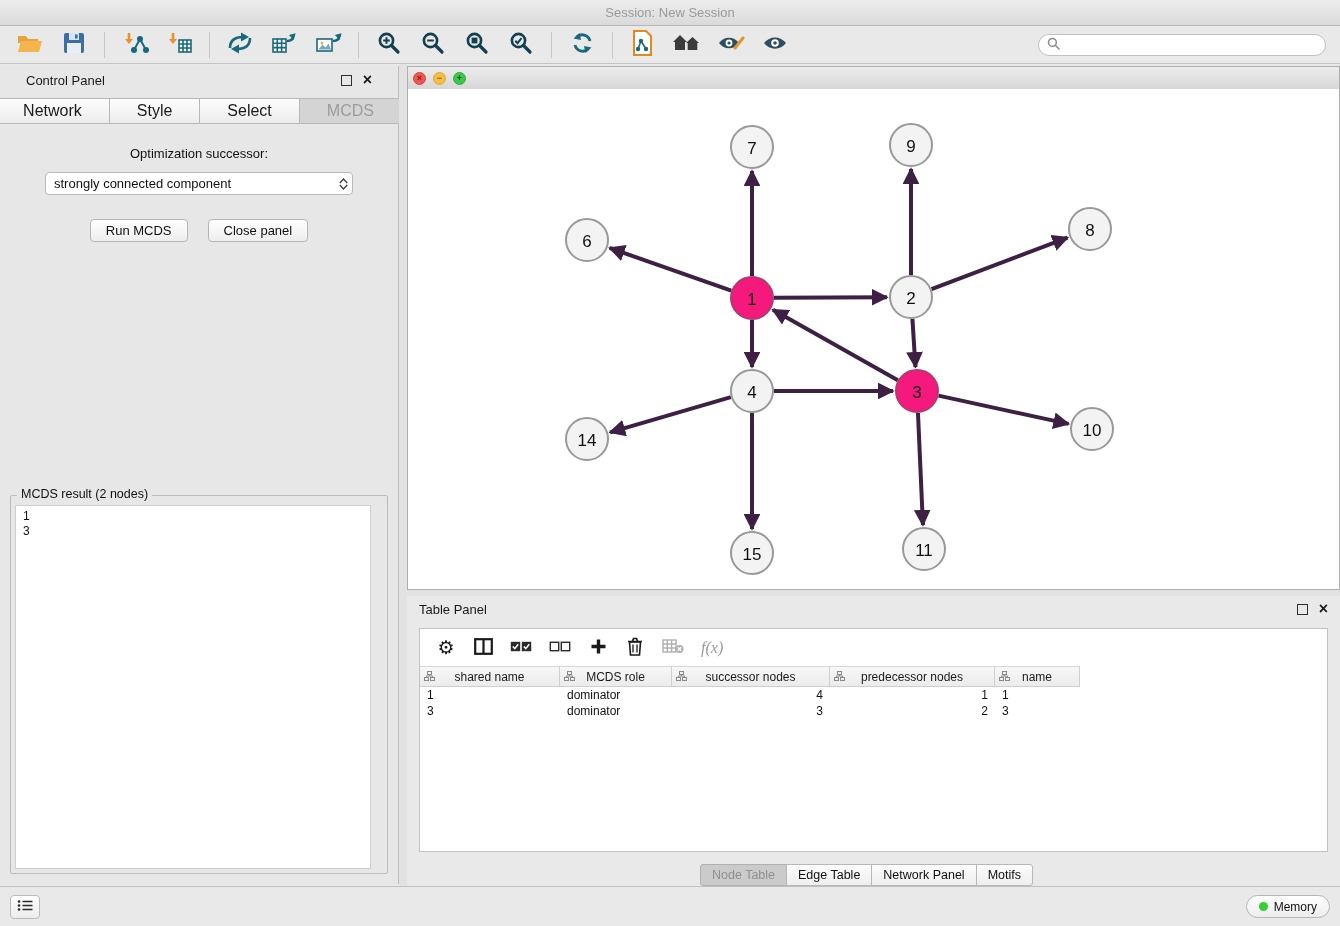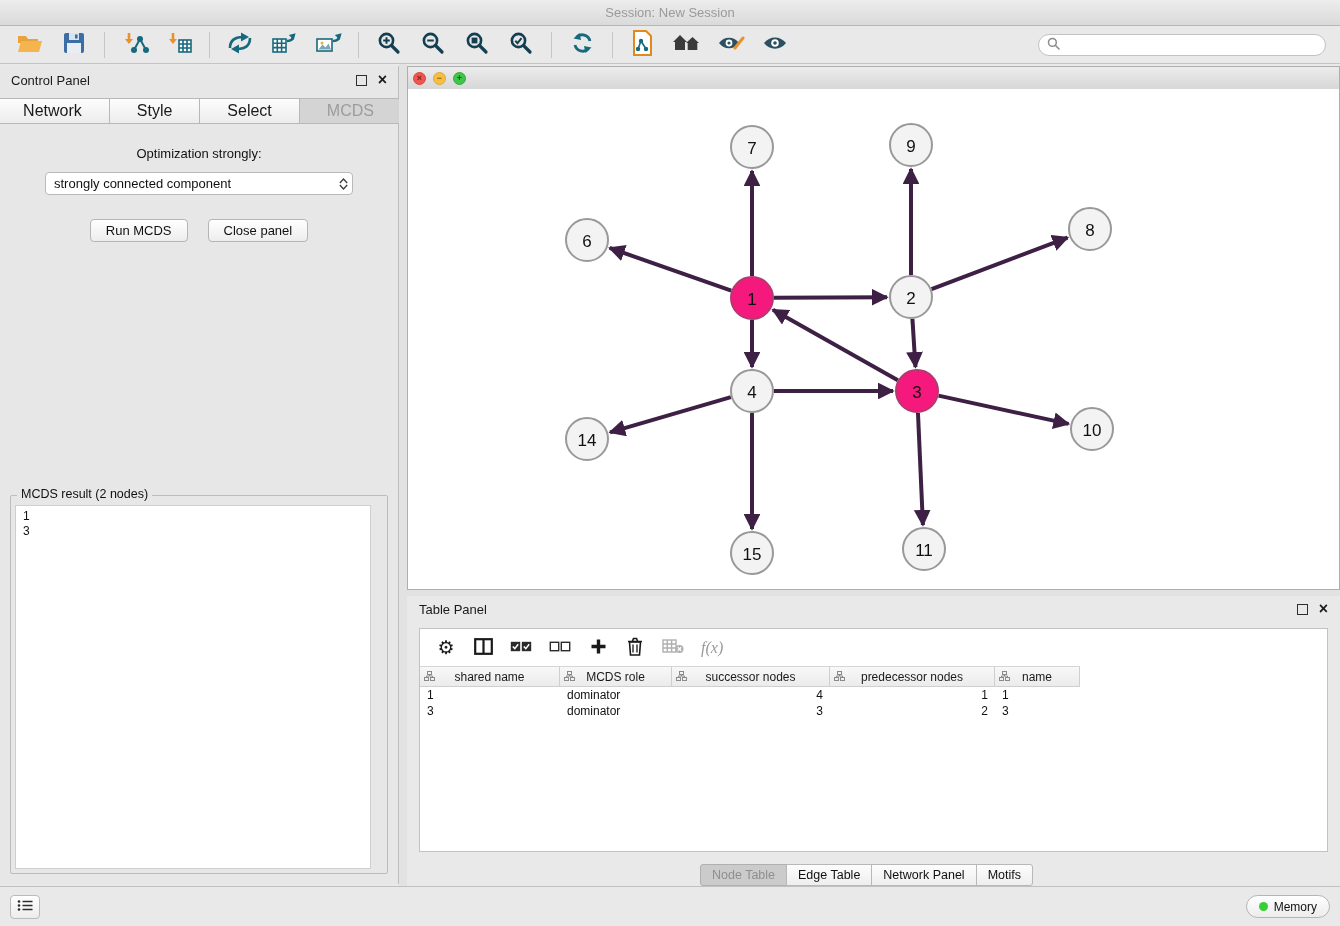--- a/index.html
+++ b/index.html
@@ -24,21 +24,21 @@
   .searchbox{margin-left:auto;margin-right:4px;width:288px;height:22px;background:#fff;
     border:1px solid #c2c2c2;border-radius:12px;display:flex;align-items:center;
     padding:0 8px;gap:5px;box-sizing:border-box;}
   .searchbox input{border:none;outline:none;flex:1;font-size:12px;background:transparent;
     font-family:"Liberation Sans","DejaVu Sans",sans-serif;}
   
   .content{position:absolute;top:64px;left:0;width:1340px;height:822px;}
   
   .control-panel{position:absolute;left:0;top:2px;width:399px;height:818px;
     background:#e7e7e7;border-right:1px solid #bdbdbd;box-sizing:border-box;}
-  .cp-header{height:28px;display:flex;align-items:center;padding:0 11px;font-size:13px;color:#1a1a1a;}
+  .cp-header{height:28px;display:flex;align-items:center;padding:0 26px;font-size:13px;color:#1a1a1a;}
   .float-icon{width:9px;height:9px;border:1.5px solid #2e2e2e;display:inline-block;margin-left:auto;}
   .close-icon{font-size:16px;font-weight:bold;color:#1a1a1a;margin-left:11px;line-height:1;}
   .cp-tabs{display:flex;justify-content:center;margin-top:4px;}
   .ctab{font-size:16px;padding:3px 27px;border:1px solid #b8b8b8;
     background:linear-gradient(#fdfdfd,#ececec);margin-left:-1px;color:#1a1a1a;cursor:pointer;}
   .ctab:first-child{border-radius:4px 0 0 4px;}
   .ctab:last-child{border-radius:0 4px 4px 0;}
   .ctab.active{background:#d4d4d4;color:#9c9c9c;}
   .cp-body{padding-top:22px;text-align:center;}
   .opt-label{font-size:13px;color:#111;}
@@ -269,21 +269,21 @@
       <span class="float-icon"></span>
       <span class="close-icon">×</span>
     </div>
     <div class="cp-tabs" id="control-tabs">
         <div class="ctab">Network</div>
         <div class="ctab">Style</div>
         <div class="ctab">Select</div>
         <div class="ctab active">MCDS</div>
       </div>
     <div class="cp-body">
-      <div class="opt-label">Optimization strongly:</div>
+      <div class="opt-label">Optimization successor:</div>
       <div class="dropdown">
         <span class="dd-value">strongly connected component</span>
         <span class="dd-stepper">
           <svg width="9" height="6" viewBox="0 0 9 6">
               <path d="M0.8 5 L4.5 1 L8.2 5" fill="none" stroke="#444" stroke-width="1.4"></path>
             </svg>
           <svg width="9" height="6" viewBox="0 0 9 6">
               <path d="M0.8 1 L4.5 5 L8.2 1" fill="none" stroke="#444" stroke-width="1.4"></path>
             </svg>
         </span>

